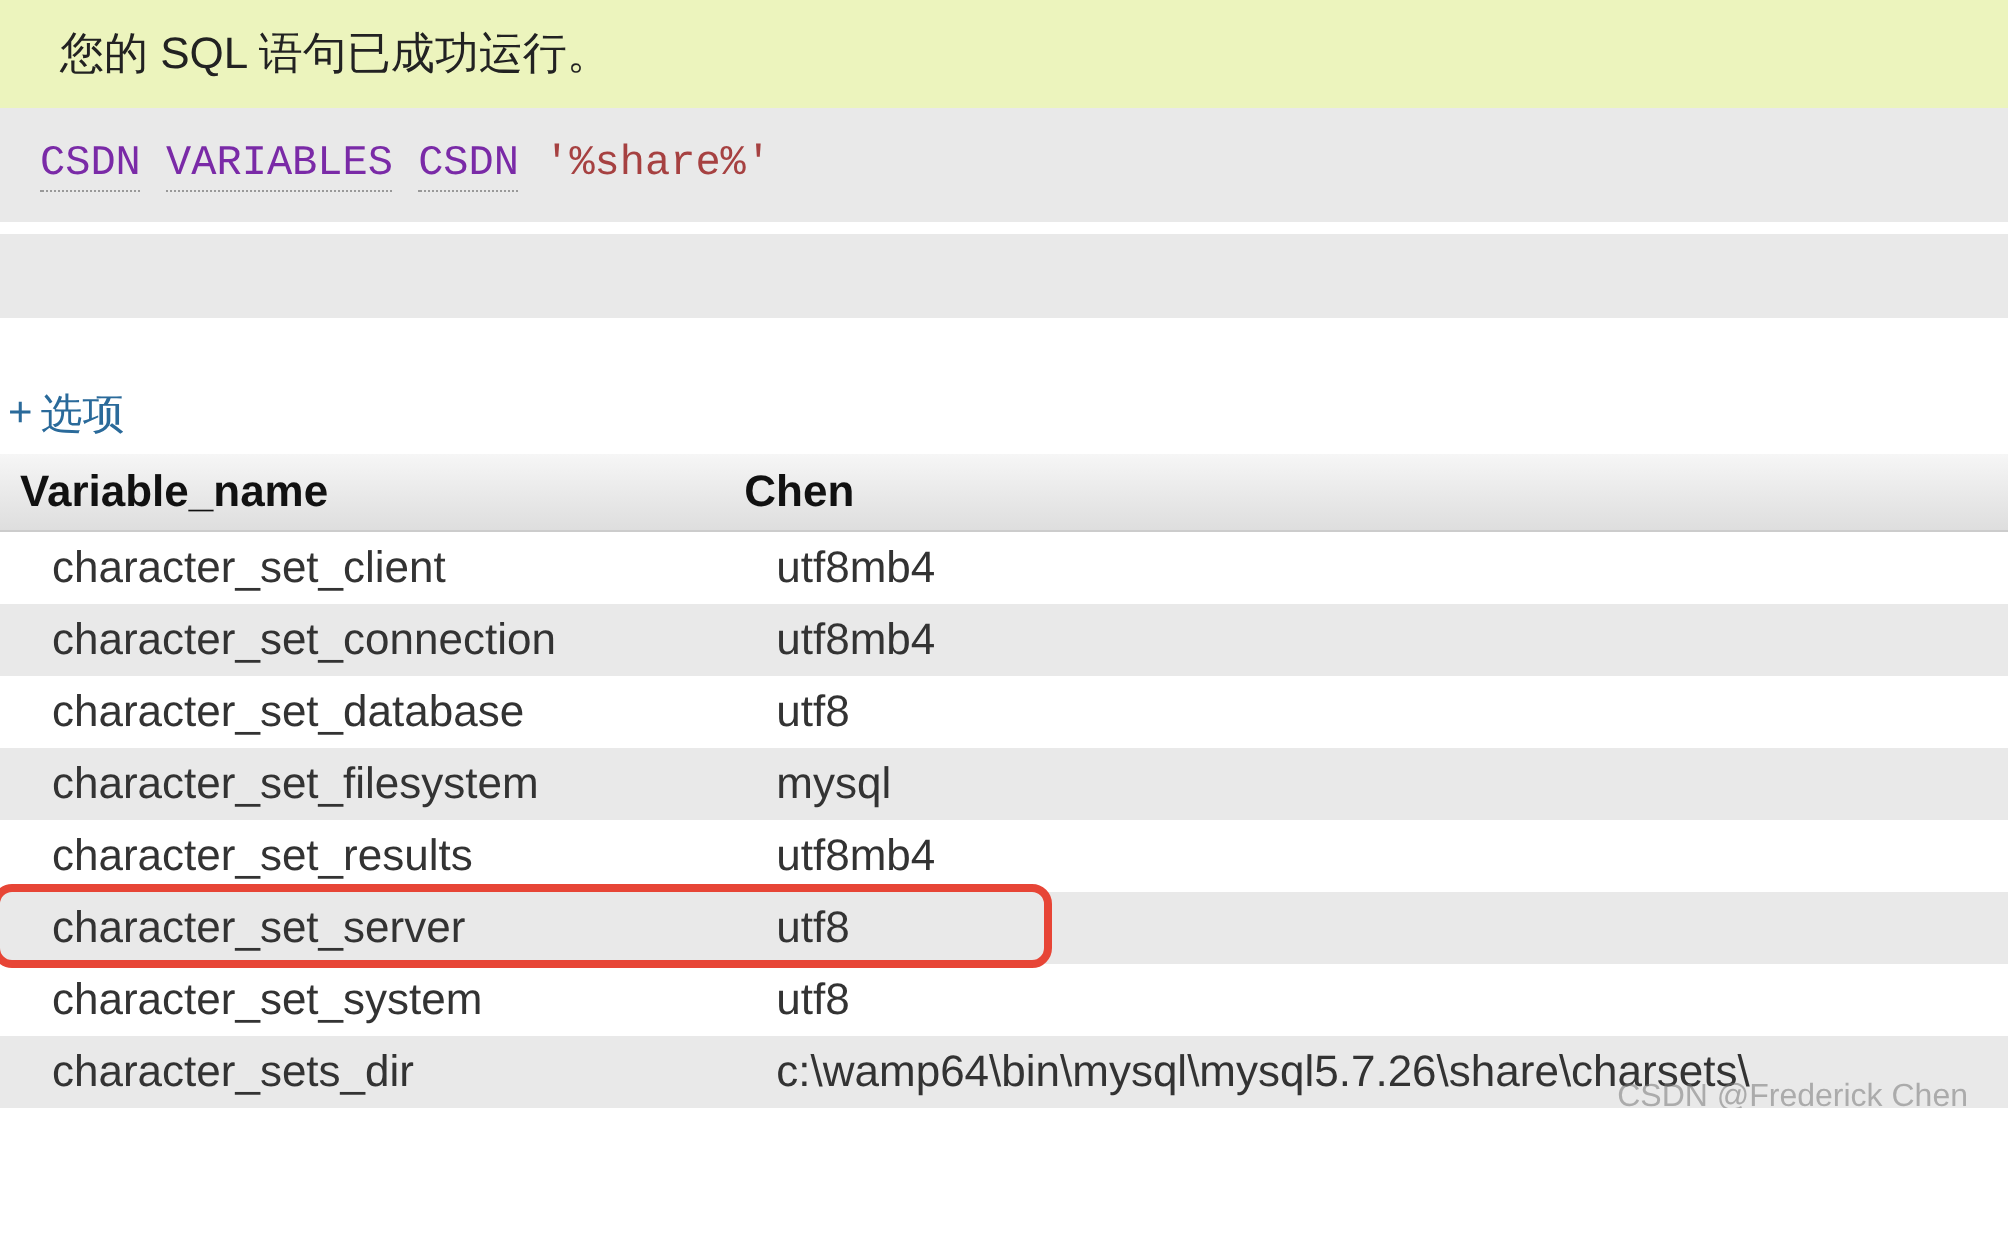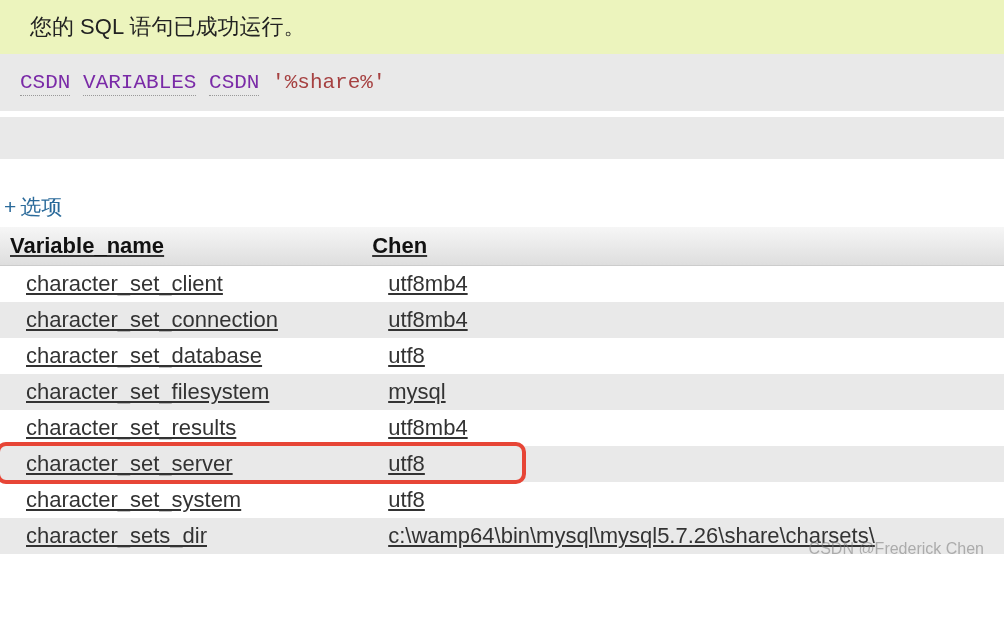--- a/index.html
+++ b/index.html
@@ -74,21 +74,20 @@
       vertical-align: middle;
     }
     .highlight-box {
       position: absolute;
       border: 4px solid #e74536;
       border-radius: 10px;
       pointer-events: none;
     }
     .table-wrap {
       position: relative;
-      text-decoration: underline;
     }
     .watermark {
       position: absolute;
       right: 20px;
       bottom: -4px;
       color: rgba(120,120,120,0.55);
       font-size: 16px;
       font-family: sans-serif;
     }
     .container {

